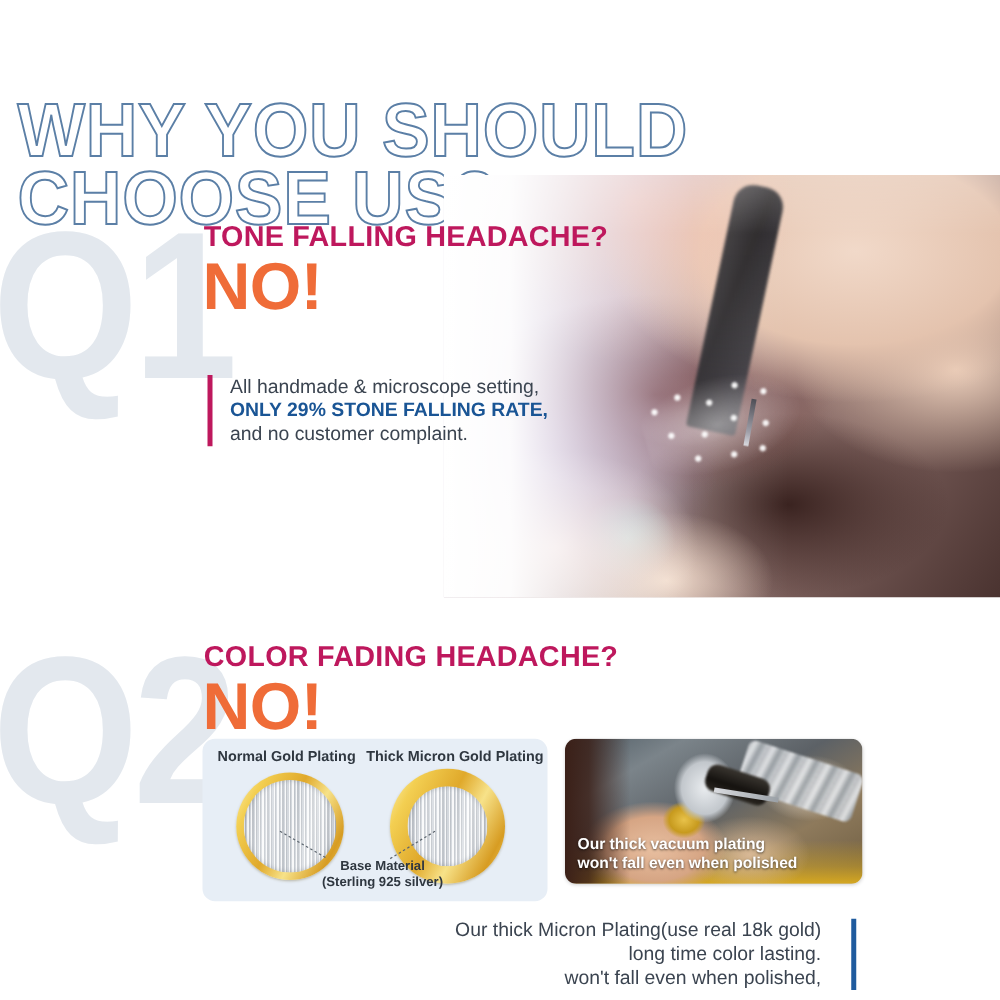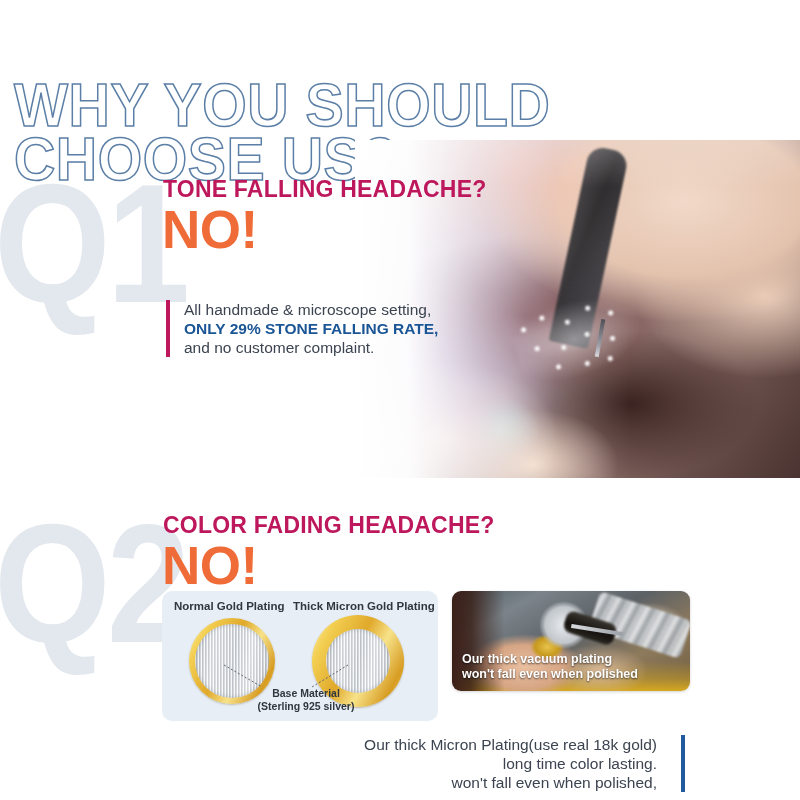--- a/index.html
+++ b/index.html
@@ -254,21 +254,21 @@
   .base-label .sub { font-weight: 700; }
 
   .leader { position: absolute; overflow: visible; pointer-events: none; }
 
   
   .photo-q2 {
     position: absolute;
     left: 452px;
     top: 591px;
     width: 238px;
-    height: 100px;
+    height: 116px;
     border-radius: 9px;
     overflow: hidden;
     box-shadow: 0 1px 3px rgba(0,0,0,0.18);
   }
   .photo-q2-img {
     position: absolute;
     inset: 0;
     background:
       
       linear-gradient(90deg, #3b2018 0%, rgba(59,32,24,0.85) 8%, rgba(59,32,24,0) 22%),

